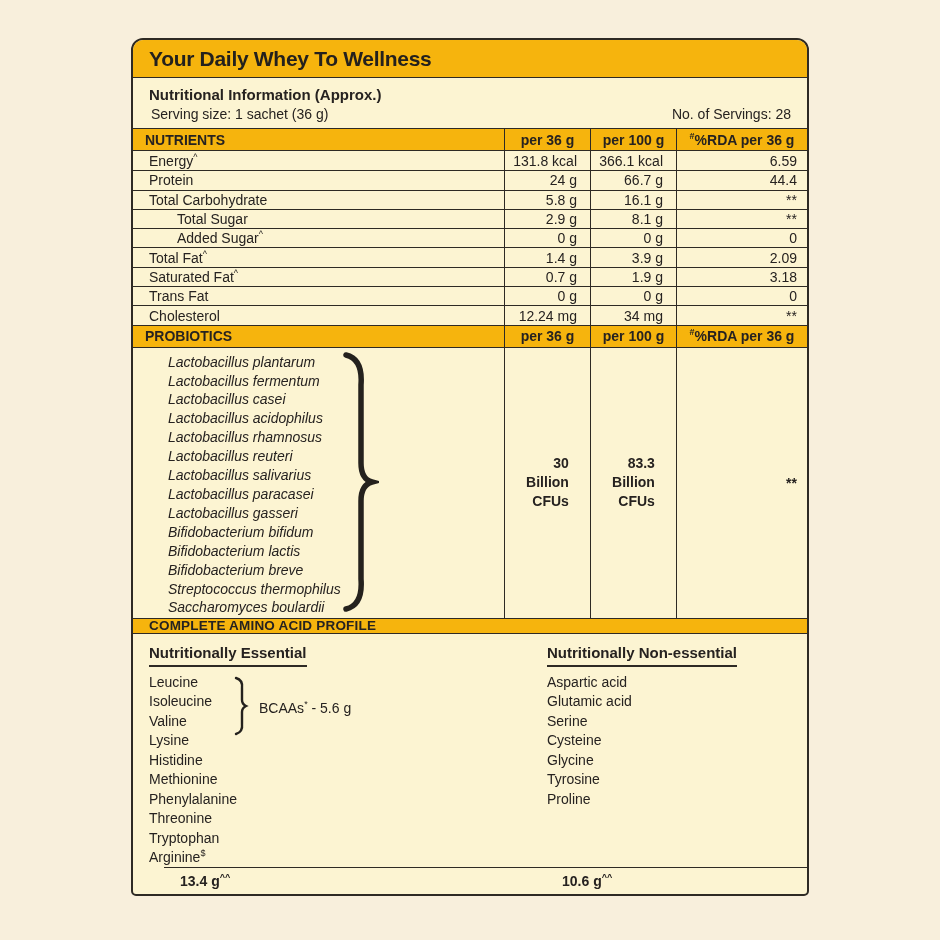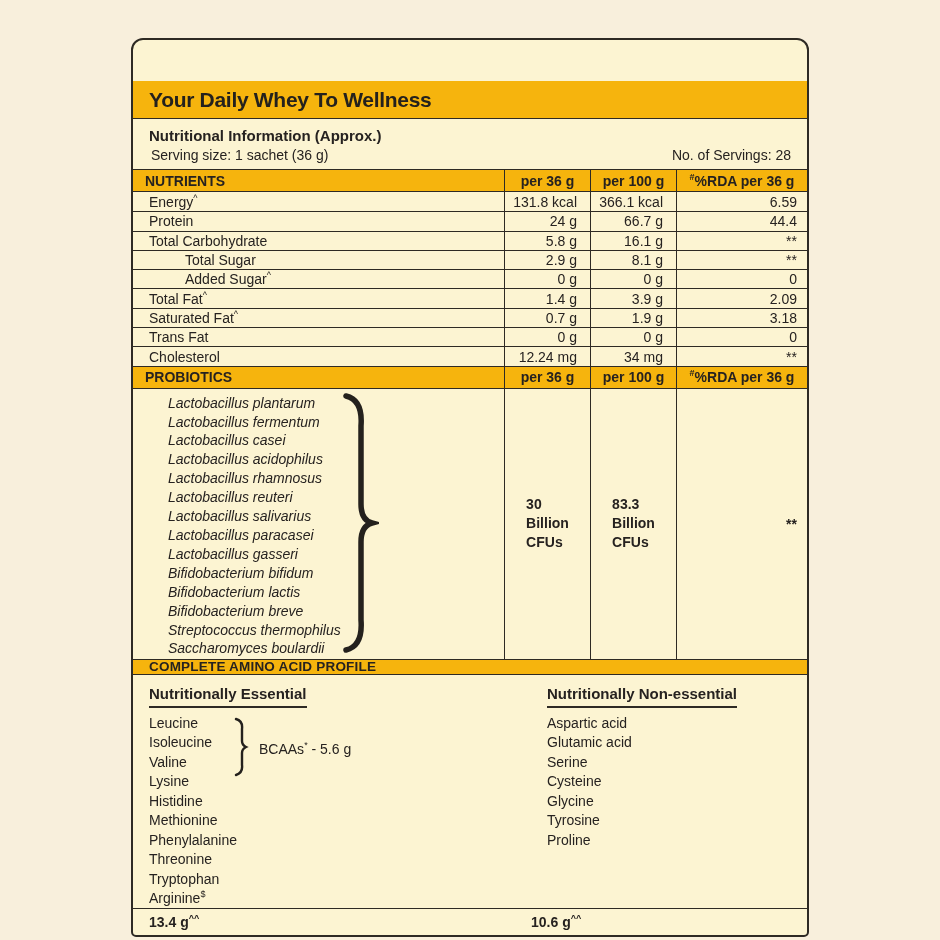--- a/index.html
+++ b/index.html
@@ -16,21 +16,20 @@
     border:2px solid #2E2A24;
     border-radius:12px 12px 5px 5px;
     overflow:hidden;
   }
   .title-bar {
     background:#F6B40D;
     height:38px;
     display:flex; align-items:center;
     padding:16px 16px;
     border-bottom:1.5px solid #2E2A24;
-    margin-top:41px;
   }
   .title-bar h1 {
     font-size:21px; font-weight:bold; letter-spacing:-0.3px; color:#24211D;
   }
   .info { padding:8px 16px 6px; }
   .info-heading { font-size:15px; font-weight:bold; margin-bottom:3px; }
   .info-row { display:flex; justify-content:space-between; font-size:14px; padding-left:2px; }
 
   
   .sect-head {
@@ -42,37 +41,37 @@
     height:23px; align-items:center;
   }
   .sect-head .lab { padding-left:12px; }
   .sect-head .col { text-align:center; border-left:1.5px solid #2E2A24; height:100%; display:flex; align-items:center; justify-content:center; }
   .nrow {
     display:grid; grid-template-columns:371px 86px 86px 1fr;
     font-size:14px; height:19.3px; align-items:center;
   }
   .nrow + .nrow { border-top:1px solid #2E2A24; }
   .nrow .lab { padding-left:16px; }
-  .nrow .lab.ind { padding-left:44px;margin-left:8px; }
+  .nrow .lab.ind { padding-left:44px; }
   .nrow .val { text-align:center; padding-right:13px; border-left:1px solid #2E2A24; height:100%; display:flex; align-items:center; justify-content:flex-end; }
   .nrow .val.rda { padding-right:10px; }
   sup { font-size:9px; vertical-align:super; line-height:0; }
 
   
   .prob-body {
     display:grid; grid-template-columns:371px 86px 86px 1fr;
     height:270px;
   }
   .prob-list { padding:5px 0 0 16px; position:relative; }
   .prob-list .strain { font-style:italic; font-size:14px; line-height:18.9px;margin-left:19px; }
   .big-brace { position:absolute; left:206px; top:3px; }
   .cell-mid {
     border-left:1px solid #2E2A24;
     display:flex; align-items:center; justify-content:center;
-    font-weight:bold; font-size:14px; text-align:left;
+    font-weight:bold; font-size:14px; text-align:right;
     white-space:pre-line; line-height:19px;
   }
   .cell-rda {
     border-left:1px solid #2E2A24;
     display:flex; align-items:center; justify-content:flex-end;
     padding-right:10px; font-size:14px; font-weight:bold;
   }
   .amino-bar {
     background:#F6B40D;
     border-top:1.5px solid #2E2A24;
@@ -88,21 +87,21 @@
   .amino-head {
     display:inline-block; font-size:15px; font-weight:bold;
     border-bottom:2px solid #2E2A24; padding-bottom:4px; margin-bottom:6px;
   }
   .amino-item { font-size:14px; line-height:19.5px; }
   .bcaa-brace { position:absolute; left:84px; top:32px; }
   .bcaa-note { position:absolute; left:110px; top:56px; font-size:14px; font-weight:normal; }
 
   .totals {
     display:flex; border-top:1.5px solid #2E2A24;
-    height:27px; align-items:center; font-size:14px; font-weight:bold;
+    height:27px; align-items:center; font-size:14px; font-weight:bold;margin-left:31px;
   }
   .totals .t-ess { width:398px; padding-left:16px; }
   svg.brace-svg { display:block; }
 </style>
 </head>
 <body>
 
 <div class="card">
 
   <div class="title-bar">

